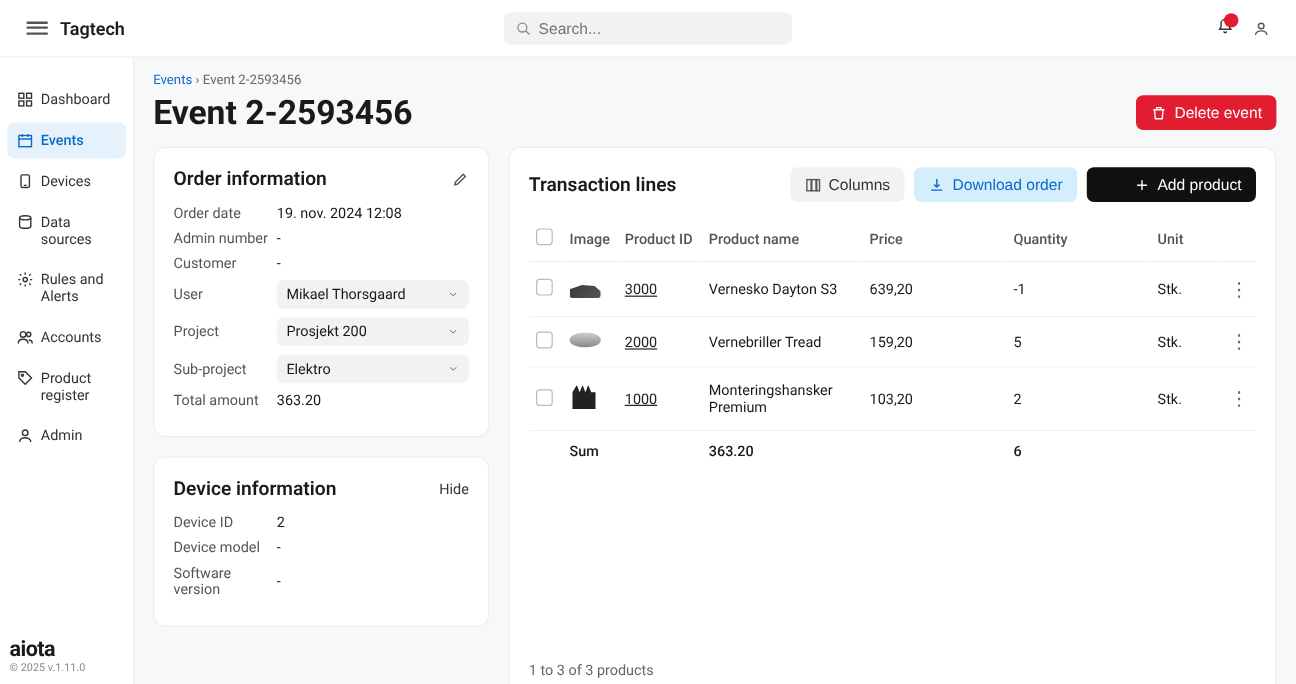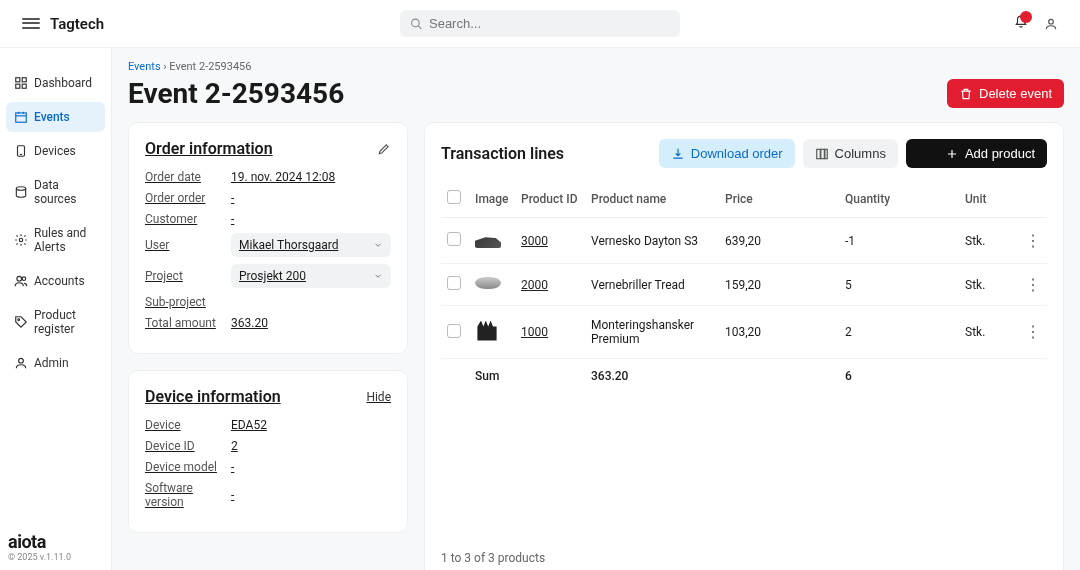--- a/index.html
+++ b/index.html
@@ -1,49 +1,49 @@
 <!DOCTYPE html>
 <html><head>
 <meta charset="utf-8">
 <style>
 * { box-sizing: border-box; margin: 0; padding: 0; }
 body { font-family: -apple-system, BlinkMacSystemFont, "Segoe UI", Roboto, sans-serif; font-size: 13px; color: #1a1a1a; background: #f7f8fa; }
 .topbar { height: 48px; background: #fff; border-bottom: 1px solid #eee; display: flex; align-items: center; padding: 0 22px; position: relative; }
 .hamburger { width: 18px; height: 18px; display: flex; flex-direction: column; justify-content: space-around; cursor: pointer; padding: 2px 0; }
 .hamburger span { height: 2px; background: #555; border-radius: 1px; }
 .brand { font-weight: 600; font-size: 15px; margin-left: 10px; }
-.search-wrap { position: absolute; left: 50%; transform: translateX(-50%); width: 280px; }
+.search-wrap { position: absolute; left: 50%; transform: translateX(-50%); width: 240px; }
 .search { display: flex; align-items: center; background: #f1f2f4; border-radius: 6px; padding: 6px 10px; }
 .search input { border: none; background: transparent; outline: none; margin-left: 6px; font-size: 13px; width: 100%; }
 .top-right { margin-left: auto; display: flex; align-items: center; gap: 16px; }
 .bell-wrap { position: relative; }
 .badge-dot { position: absolute; top: -4px; right: -4px; background: #e11d2f; color: #fff; font-size: 8px; width: 12px; height: 12px; border-radius: 50%; display: flex; align-items: center; justify-content: center; }
 .layout { display: flex; height: calc(100vh - 48px); }
 .sidebar { width: 112px; background: #fff; border-right: 1px solid #eee; padding-top: 16px; display: flex; flex-direction: column; }
 .sidebar-items { flex: 1; }
-.nav-item { display: flex; align-items: center; gap: 6px; padding: 8px 8px; margin: 4px 6px; border-radius: 6px; cursor: pointer; font-size: 12px; color: #333; }
+.nav-item { display: flex; align-items: flex-start; gap: 6px; padding: 8px 8px; margin: 4px 6px; border-radius: 6px; cursor: pointer; font-size: 12px; color: #333; }
 .nav-item.active { background: #e6f2fb; color: #0b6bcb; font-weight: 500; }
 .nav-icon { width: 14px; height: 14px; flex-shrink: 0; }
 .sidebar-footer { padding: 8px; font-size: 11px; }
 .sidebar-footer .logo { font-weight: 700; font-size: 18px; letter-spacing: -0.5px; }
 .sidebar-footer .ver { color: #888; font-size: 9px; }
 .main { flex: 1; padding: 12px 16px; overflow: auto; }
 .breadcrumb { font-size: 11px; color: #666; margin-bottom: 4px; }
 .breadcrumb a { color: #0b6bcb; text-decoration: none; }
 .page-head { display: flex; align-items: center; justify-content: space-between; margin-bottom: 12px; }
 .page-title { font-size: 28px; font-weight: 700; }
 .btn { display: inline-flex; align-items: flex-end; gap: 6px; padding: 7px 12px; border-radius: 6px; font-size: 13px; cursor: pointer; border: none; }
 .btn-danger { background: #e11d2f; color: #fff; }
 .btn-light { background: #f1f2f4; color: #333; }
 .btn-blue { background: #d4eefc; color: #0b6bcb; }
 .btn-dark { background: #111; color: #fff; padding-left: 39px; }
 .columns { display: flex; gap: 16px; align-items: flex-start; }
 .left-col { width: 280px; display: flex; flex-direction: column; gap: 16px; }
 .right-col { flex: 1; background: #fff; border-radius: 10px; border: 1px solid #eee; padding: 16px; display: flex; flex-direction: column; min-height: 460px; }
-.card { background: #fff; border-radius: 10px; border: 1px solid #eee; padding: 16px; text-decoration: underline; }
+.card { background: #fff; border-radius: 10px; border: 1px solid #eee; padding: 16px; }
 .card-head { display: flex; align-items: center; justify-content: space-between; margin-bottom: 12px; }
 .card-title { font-size: 16px; font-weight: 600; }
 .info-row { display: flex; align-items: center; margin: 7px 0; font-size: 12px; }
 .info-label { width: 86px; color: #555; }
 .info-value { flex: 1; }
 .select { background: #f1f2f4; border-radius: 6px; padding: 5px 8px; display: flex; align-items: center; justify-content: space-between; cursor: pointer; }
 .trans-head { display: flex; align-items: center; justify-content: space-between; margin-bottom: 12px; }
 .trans-title { font-size: 16px; font-weight: 600; }
 .trans-actions { display: flex; gap: 8px; }
 .tbl { width: 100%; border-collapse: collapse; font-size: 12px; }
@@ -190,21 +190,21 @@
             <div class="card-title">Order information</div>
             <svg class="icon-svg" viewBox="0 0 24 24" fill="none" stroke="#555" stroke-width="2" style="cursor:pointer">
                 <path d="M4 20l4-1 11-11-3-3L5 16l-1 4z"></path>
               </svg>
           </div>
           <div class="info-row">
               <div class="info-label">Order date</div>
               <div class="info-value">19. nov. 2024 12:08</div>
             </div>
           <div class="info-row">
-              <div class="info-label">Order order</div>
+              <div class="info-label">Admin number</div>
               <div class="info-value">-</div>
             </div>
           <div class="info-row">
               <div class="info-label">Customer</div>
               <div class="info-value">-</div>
             </div>
           <div class="info-row">
               <div class="info-label">User</div>
               <div class="info-value">
                 <div class="select">
@@ -221,68 +221,72 @@
                 <div class="select">
                   <span>Prosjekt 200</span>
                   <svg width="10" height="10" viewBox="0 0 24 24" fill="none" stroke="#666" stroke-width="2">
                     <path d="M6 9l6 6 6-6"></path>
                   </svg>
                 </div>
               </div>
             </div>
           <div class="info-row">
               <div class="info-label">Sub-project</div>
+              <div class="info-value">
+                <div class="select">
+                  <span>Elektro</span>
+                  <svg width="10" height="10" viewBox="0 0 24 24" fill="none" stroke="#666" stroke-width="2">
+                    <path d="M6 9l6 6 6-6"></path>
+                  </svg>
+                </div>
+              </div>
             </div>
           <div class="info-row">
               <div class="info-label">Total amount</div>
               <div class="info-value">363.20</div>
             </div>
         </div>
 
         <div class="card">
           <div class="card-head">
             <div class="card-title">Device information</div>
             <span class="hide-link">Hide</span>
           </div>
           <div class="info-row">
-              <div class="info-label">Device</div>
-              <div class="info-value">EDA52</div>
-            </div>
-          <div class="info-row">
               <div class="info-label">Device ID</div>
               <div class="info-value">2</div>
             </div>
           <div class="info-row">
               <div class="info-label">Device model</div>
               <div class="info-value">-</div>
             </div>
           <div class="info-row">
               <div class="info-label">Software version</div>
               <div class="info-value">-</div>
             </div>
         </div>
       </div>
 
       <div class="right-col">
         <div class="trans-head">
           <div class="trans-title">Transaction lines</div>
           <div class="trans-actions">
-            <button class="btn btn-blue">
-              <svg class="icon-svg" viewBox="0 0 24 24" fill="none" stroke="#0b6bcb" stroke-width="2">
-                  <path d="M12 3v12m0 0l-4-4m4 4l4-4M4 19h16"></path>
-                </svg>
-              <span>Download order</span>
-            </button>
             <button class="btn btn-light">
               <svg class="icon-svg" viewBox="0 0 24 24" fill="none" stroke="#555" stroke-width="2">
                   <rect x="3" y="4" width="6" height="16"></rect>
                   <rect x="10" y="4" width="6" height="16"></rect>
                   <rect x="17" y="4" width="4" height="16"></rect>
                 </svg>
               <span>Columns</span>
+            </button>
+            <button class="btn btn-blue">
+              <svg class="icon-svg" viewBox="0 0 24 24" fill="none" stroke="#0b6bcb" stroke-width="2">
+                  <path d="M12 3v12m0 0l-4-4m4 4l4-4M4 19h16"></path>
+                </svg>
+              <span>Download order</span>
             </button>
             <button class="btn btn-dark">
               <svg class="icon-svg" viewBox="0 0 24 24" fill="none" stroke="#fff" stroke-width="2">
                   <path d="M12 5v14M5 12h14"></path>
                 </svg>
               <span>Add product</span>
             </button>
           </div>
         </div>
 

